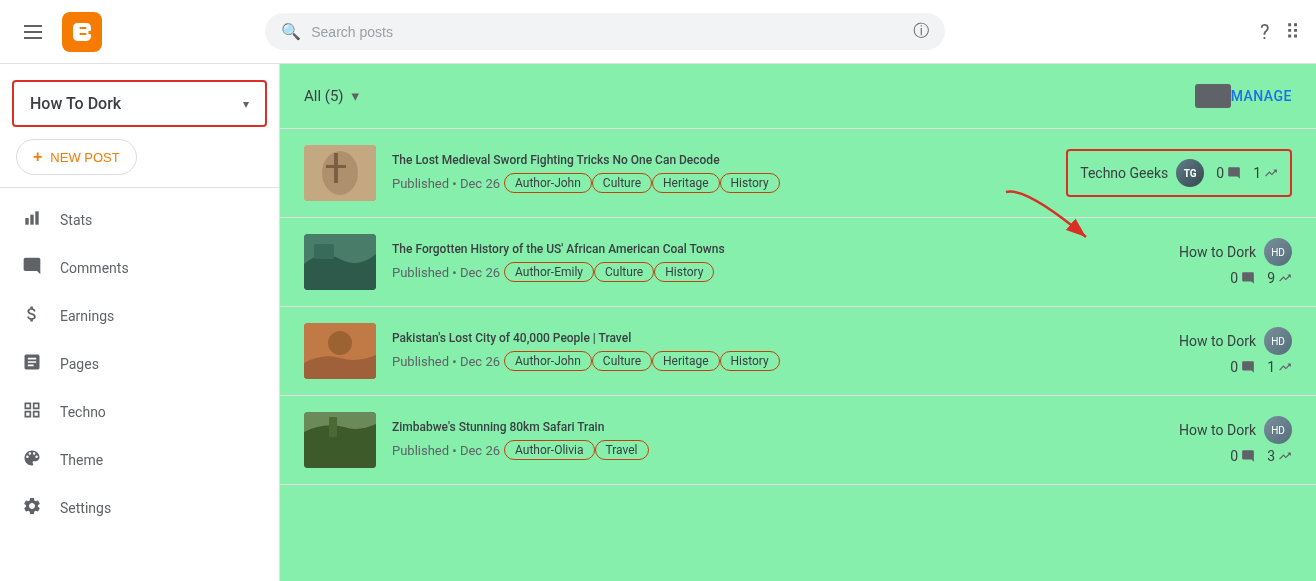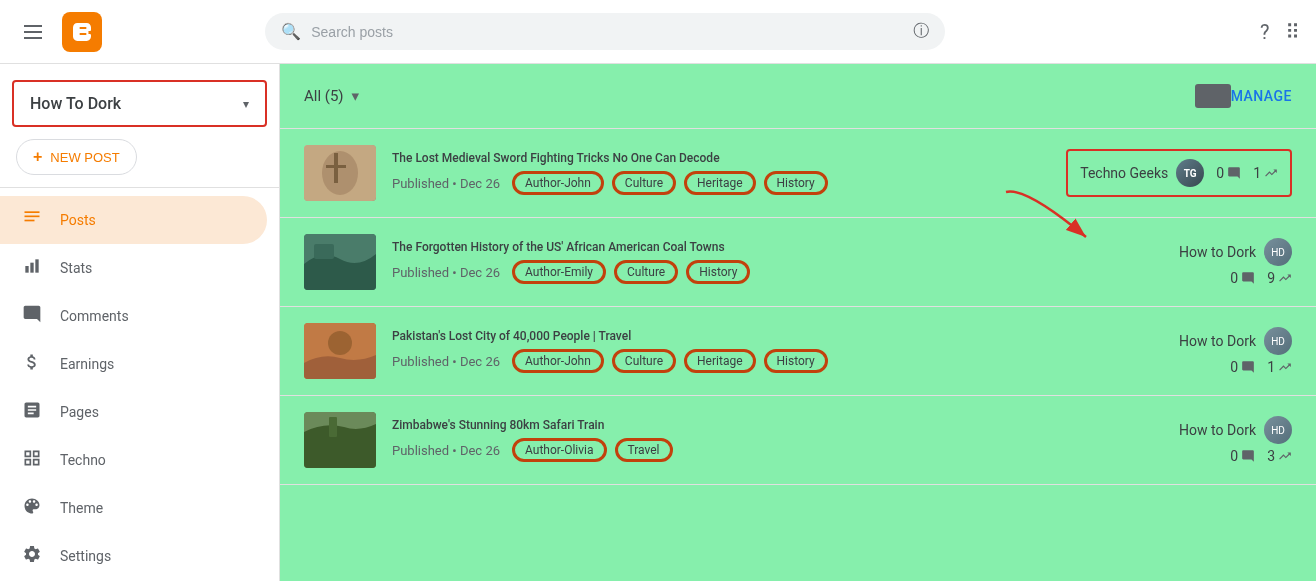--- a/index.html
+++ b/index.html
@@ -50,23 +50,23 @@
     
     .post-list { list-style: none; }
     .post-item { display: flex; align-items: center; padding: 16px 24px; border-bottom: 1px solid #e0e0e0; gap: 16px; }
     .post-thumbnail { width: 72px; height: 56px; border-radius: 4px; flex-shrink: 0; overflow: hidden; background: #e0e0e0; }
     .thumb-medieval { background: linear-gradient(135deg, #c8b89a, #8d7b6a); }
     .thumb-coal { background: linear-gradient(135deg, #4a7c6a, #2d5a4a); }
     .thumb-pakistan { background: linear-gradient(135deg, #c17a45, #8b4513); }
     .thumb-zimbabwe { background: linear-gradient(135deg, #6b8a5a, #3d5a2a); }
     .post-info { flex: 1; }
     .post-title { font-size: 12px; font-weight: 500; color: #3c4043; margin-bottom: 6px; }
-    .post-meta { display: flex; align-items: center; gap: 8px; flex-wrap: wrap; }
+    .post-meta { display: flex; align-items: center; flex-wrap: wrap; }
     .post-date { color: #5f6368; font-size: 13px; margin-right: 4px; }
-    .tag { display: inline-flex; align-items: center; padding: 2px 10px; border: 3px solid #c2410c; border-radius: 12px; font-size: 12px; color: #3c4043; }
+    .tag { display: inline-flex; align-items: center; padding: 2px 10px; border: 1px solid #c2410c; border-radius: 12px; font-size: 12px; color: #3c4043; }
     .author-name { font-size: 14px; color: #3c4043; }
     .author-avatar { width: 28px; height: 28px; border-radius: 50%; background: #9e9e9e; overflow: hidden; flex-shrink: 0; }
     .stat { display: flex; align-items: center; gap: 3px; }
 
     
     .highlight-box { border: 2px solid #d93025 !important; }
 
     .post-right { display: flex; flex-direction: column; align-items: flex-end; gap: 4px; }
     .post-right-top { display: flex; align-items: center; gap: 8px; }
 
@@ -105,30 +105,20 @@
       <div class="blog-selector highlight-box">
         <span class="blog-selector-label">How To Dork</span>
         <span class="blog-selector-arrow">▾</span>
       </div>
       <button class="new-post-btn">
         <span class="plus">+</span>
         <span>NEW POST</span>
       </button>
       <div class="divider"></div>
       <ul class="sidebar-nav">
-        <li class="sidebar-item active">
-          <span class="item-icon">
-            <svg width="20" height="20" viewBox="0 0 24 24" fill="#f57c00">
-                <rect x="3" y="4" width="18" height="2"></rect>
-                <rect x="3" y="9" width="18" height="2"></rect>
-                <rect x="3" y="14" width="12" height="2"></rect>
-              </svg>
-          </span>
-          <span>Posts</span>
-        </li>
         <li class="sidebar-item">
           <span class="item-icon">
             <svg width="20" height="20" viewBox="0 0 24 24" fill="#5f6368">
                 <rect x="4" y="12" width="4" height="8"></rect>
                 <rect x="10" y="8" width="4" height="12"></rect>
                 <rect x="16" y="4" width="4" height="16"></rect>
               </svg>
           </span>
           <span>Stats</span>
         </li>

